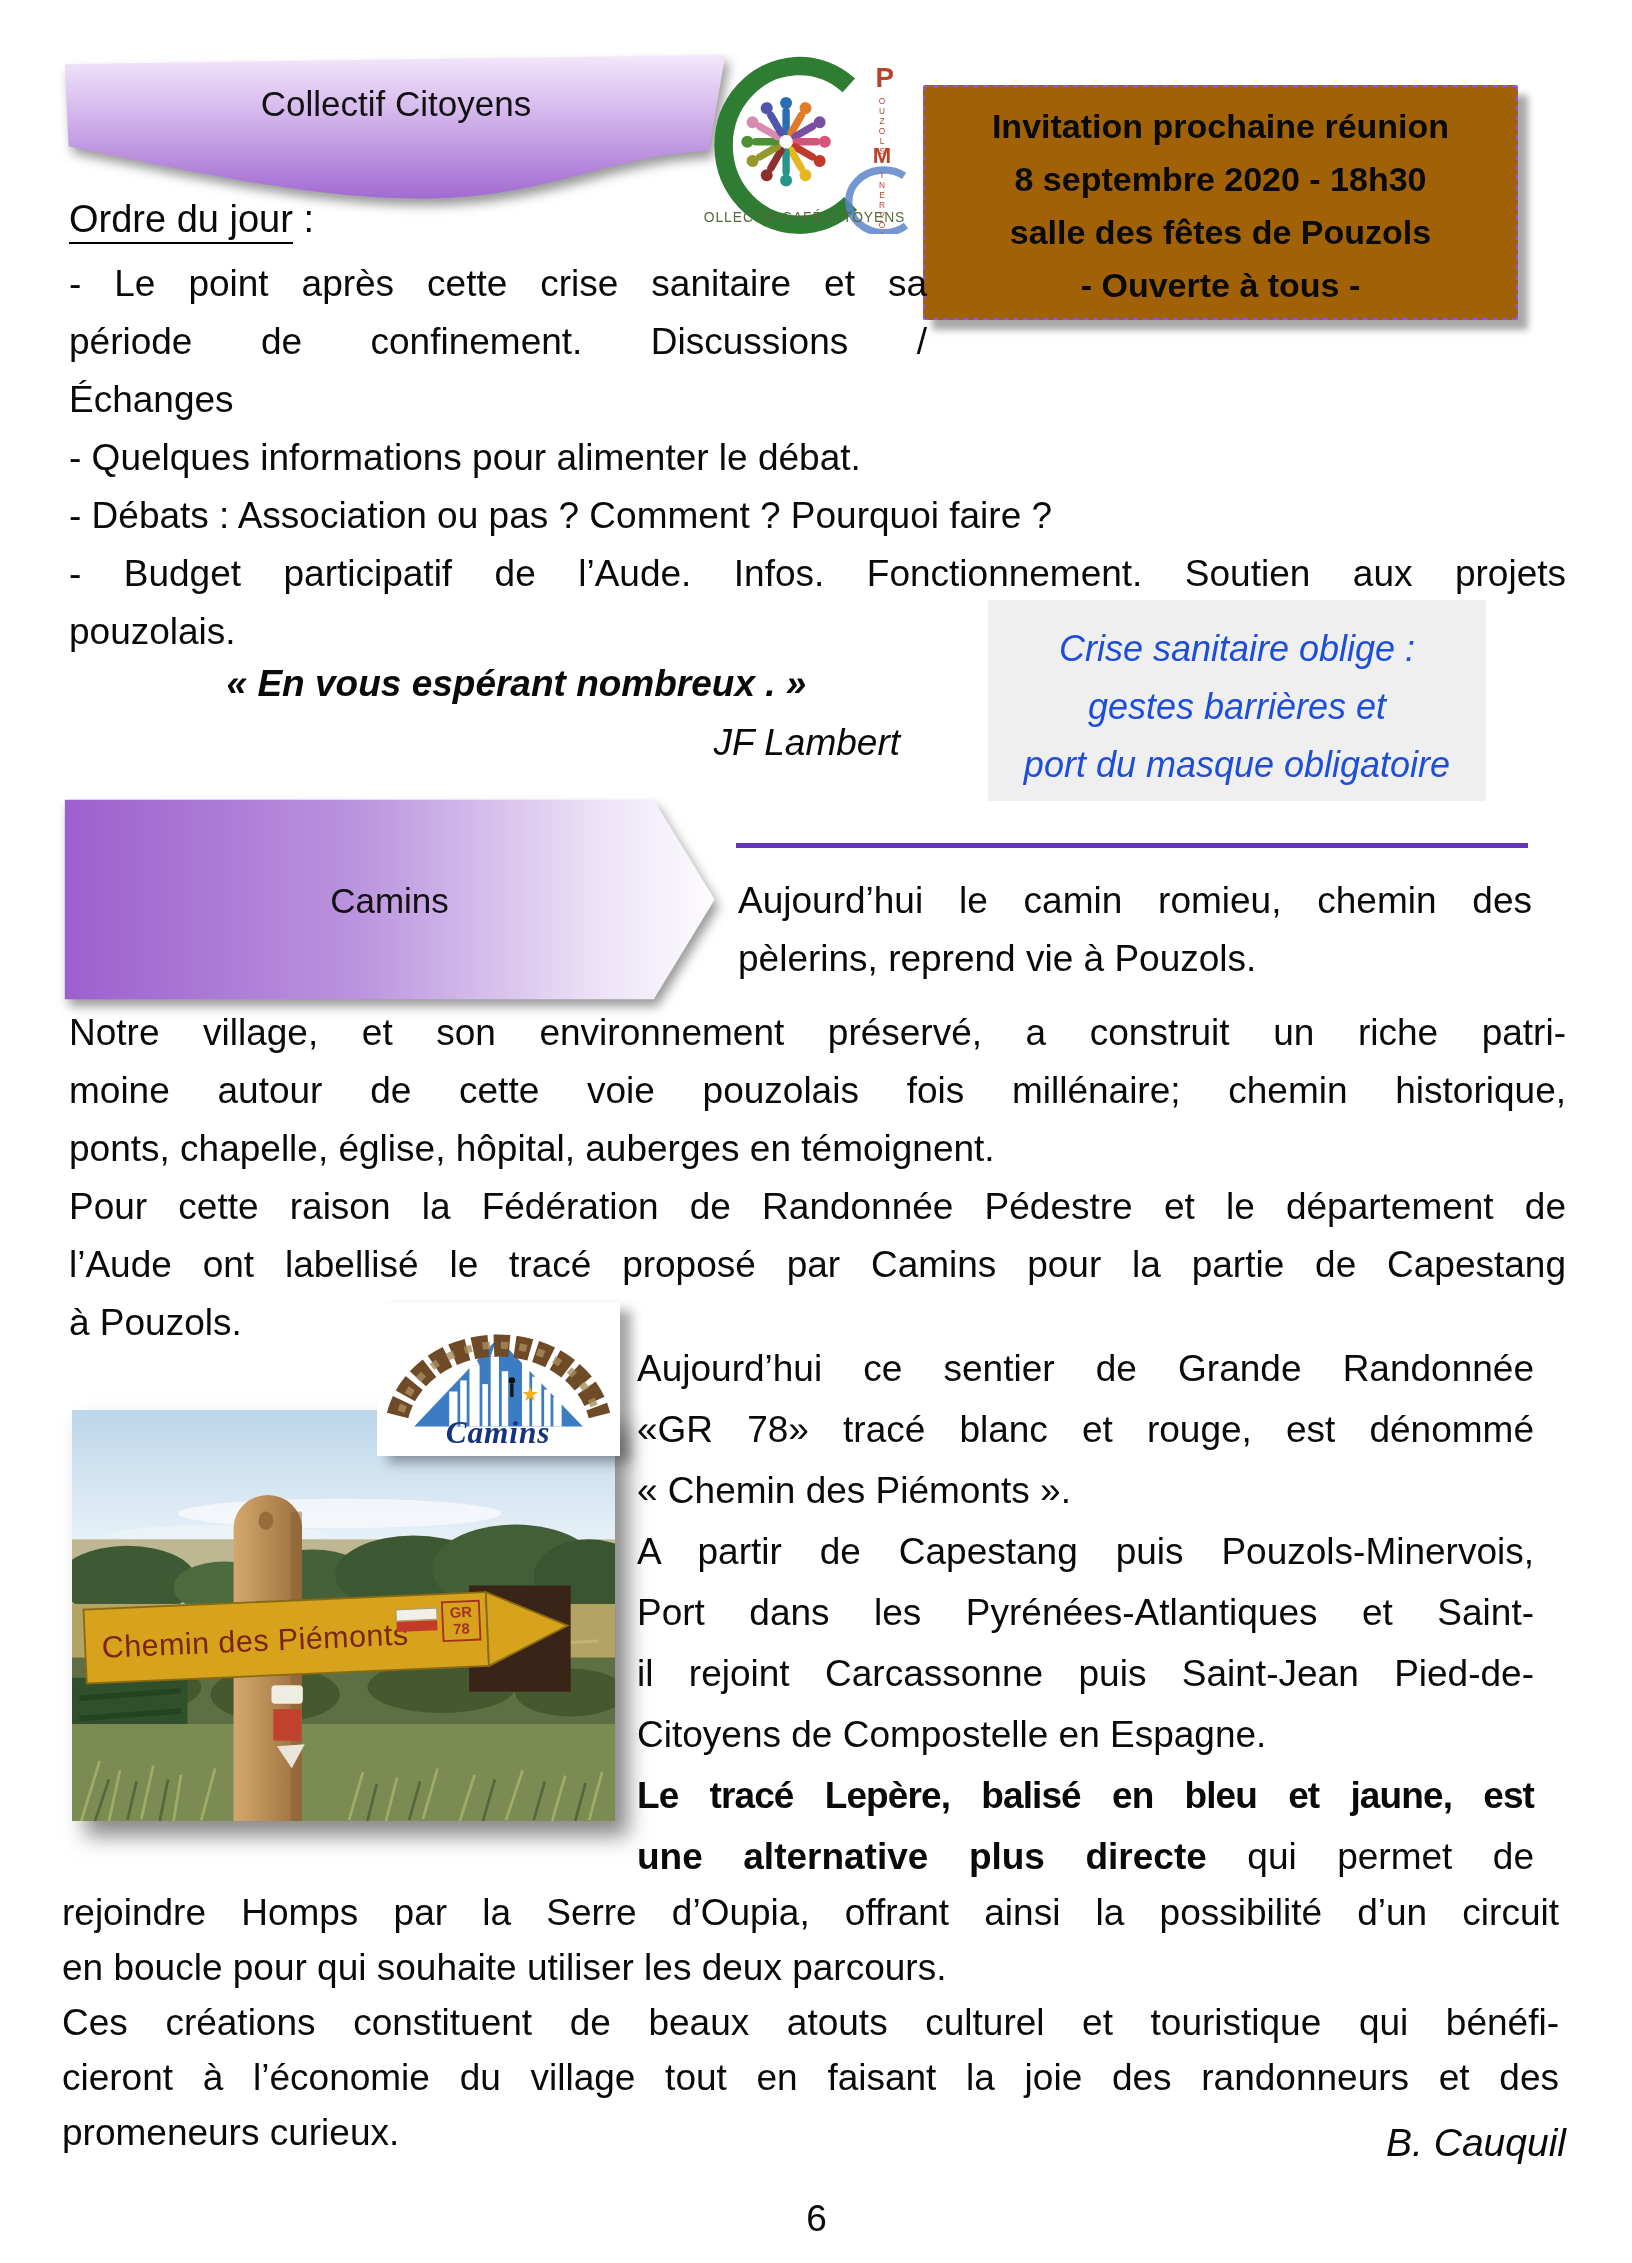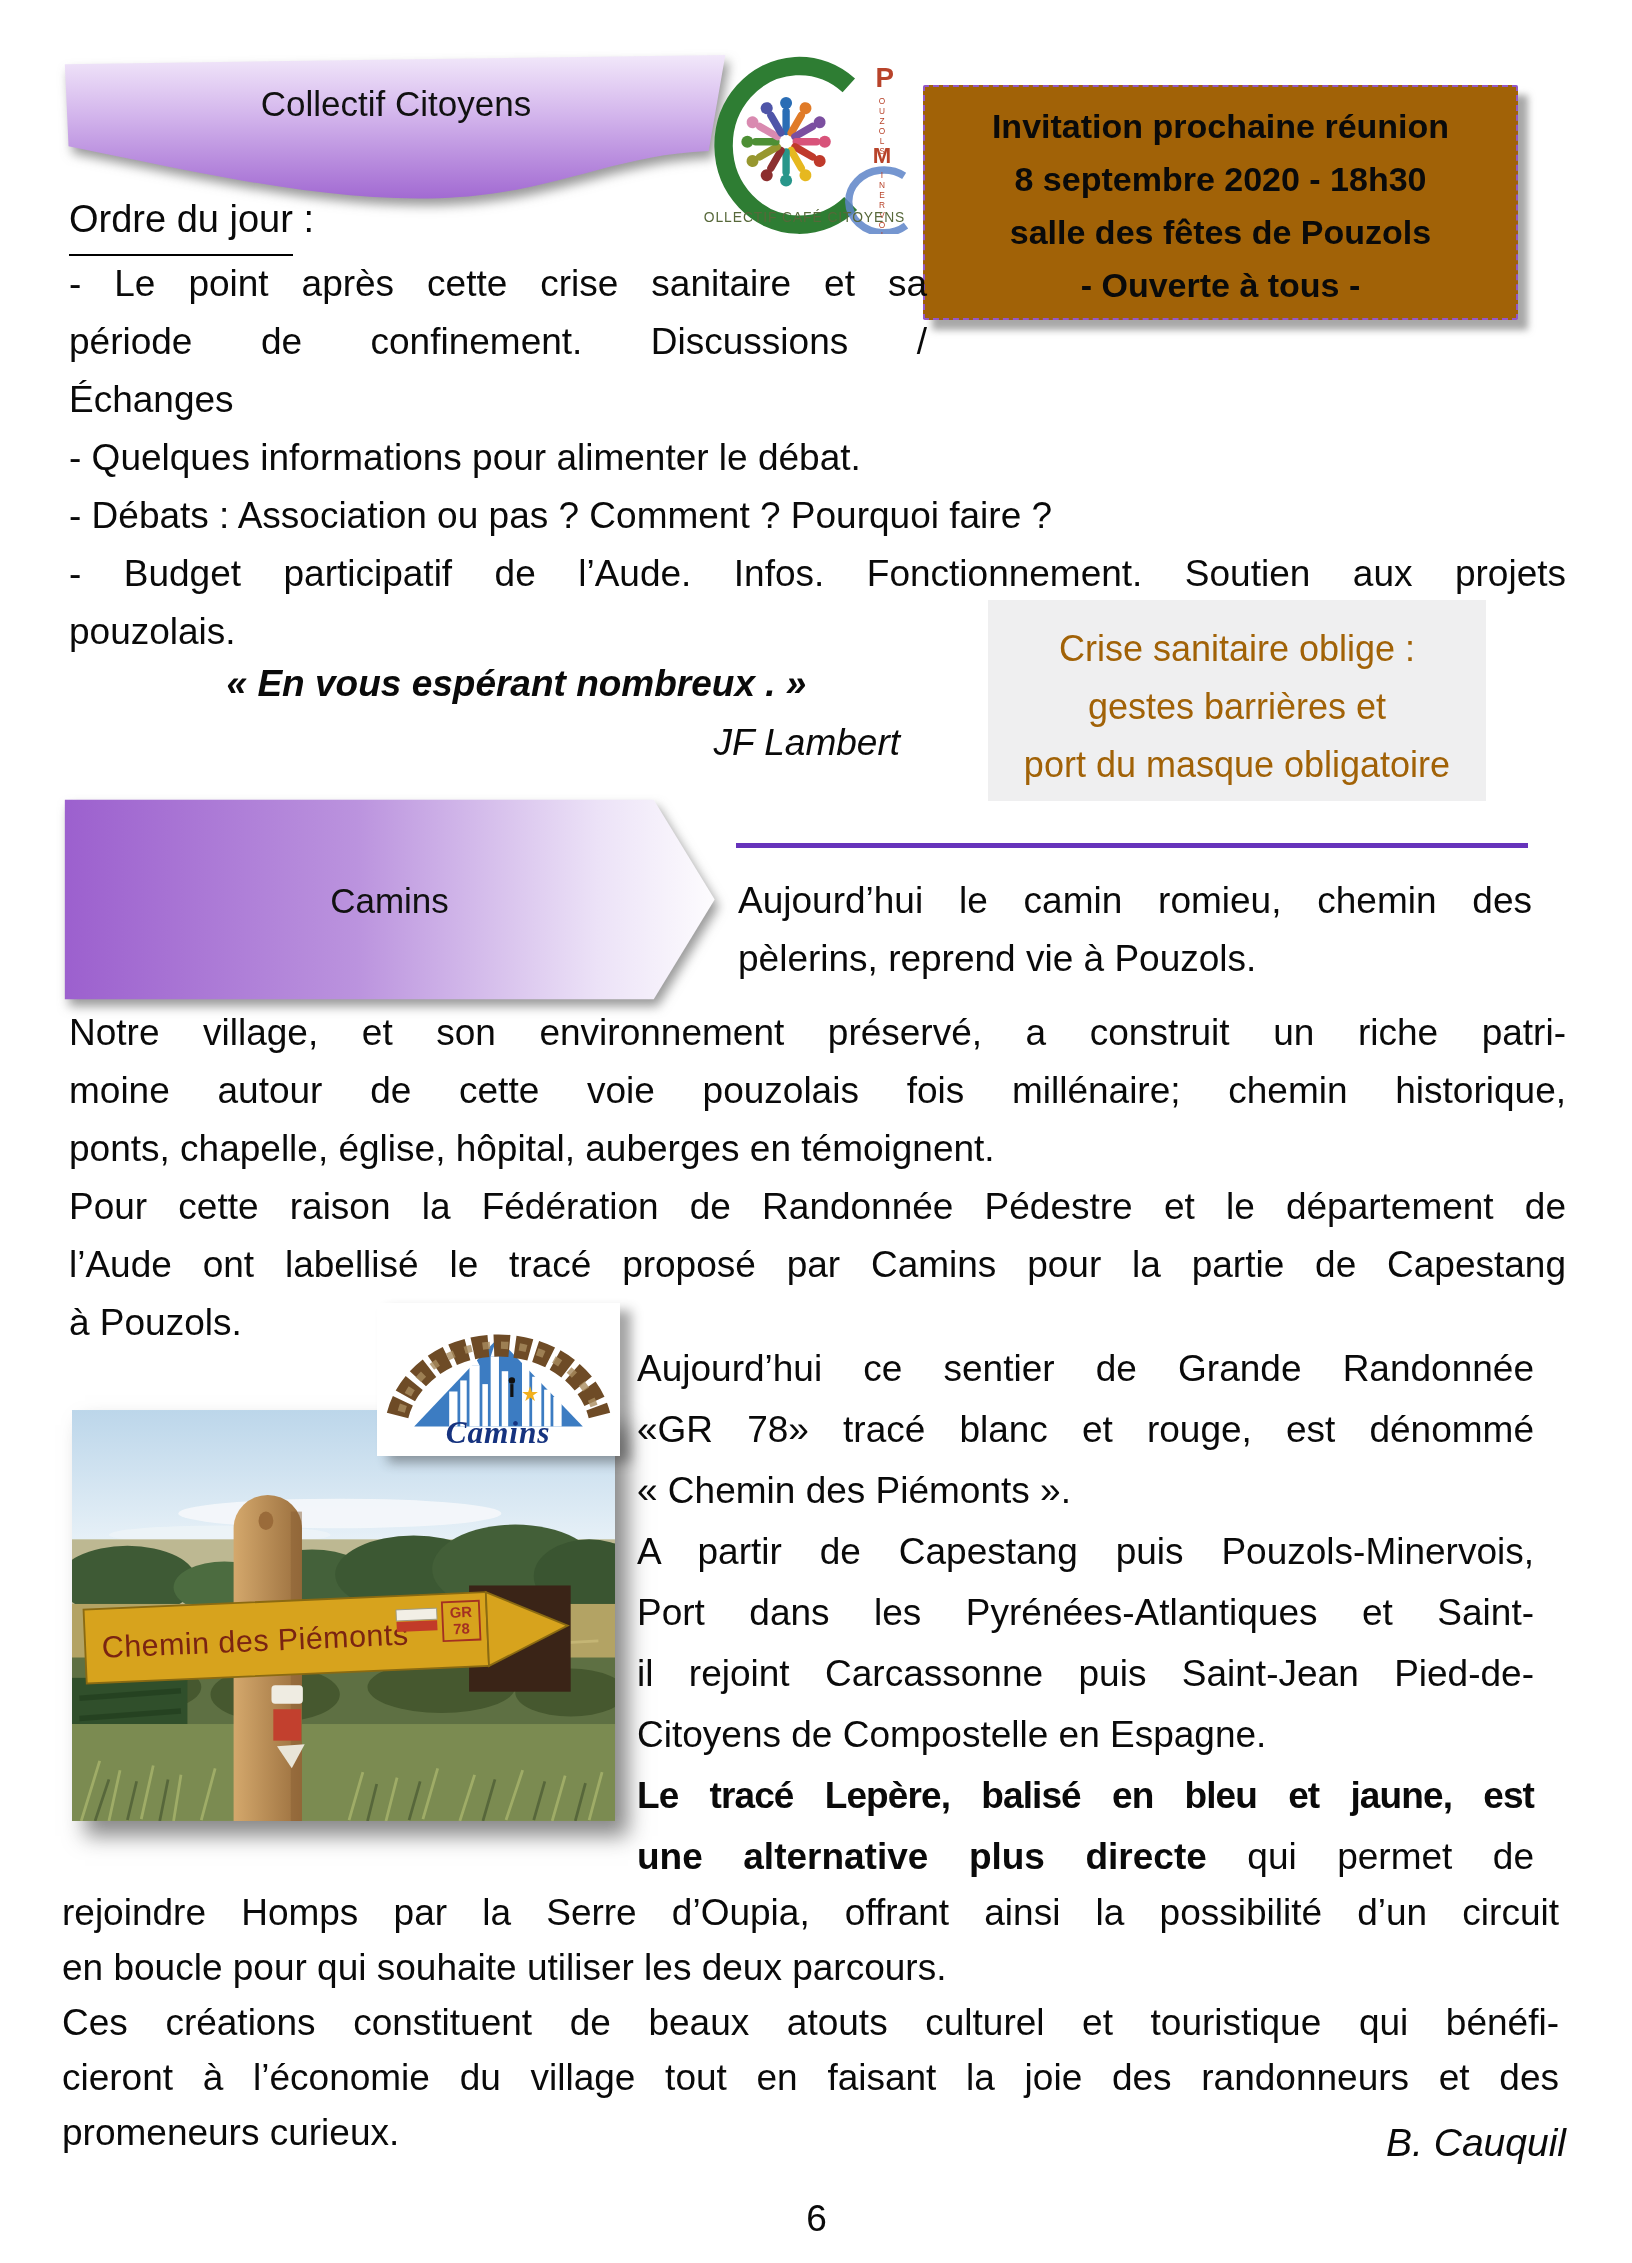--- a/index.html
+++ b/index.html
@@ -17,23 +17,23 @@
     left:923px;top:85px;width:595px;height:235px;box-sizing:border-box;
     background:#a16207;border:2.8px dashed #9457c8;border-radius:1.8px;
     box-shadow:9.2px 10px 7.4px rgba(110,110,110,.6);
     text-align:center;padding-top:13px;
   }
   .invitation div{font-size:34px;line-height:53px;font-weight:bold;}
   .notice{
     left:988px;top:600px;width:498px;height:201px;background:#efeff0;
     text-align:center;padding-top:20px;box-sizing:border-box;
   }
-  .notice div{font-size:36px;line-height:58px;color:#a16207;}
+  .notice div{font-size:36px;line-height:58px;font-style:italic;color:#1d4ed8;}
   .ordre{left:69px;top:198px;font-size:38px;}
-  .ordre .u{border-bottom:2.8px solid #000;padding-bottom:14px;}
+  .ordre .u{border-bottom:2.8px solid #000;padding-bottom:2px;}
   .quote{left:92px;top:663px;width:849px;text-align:center;font-size:37px;font-weight:bold;font-style:italic;}
   .jf{left:69px;top:722px;width:831px;text-align:right;font-size:37px;font-style:italic;}
   .purple-line{left:736px;top:843px;width:792px;height:4.6px;background:#6633bb;}
   .photo-wrap{left:72px;top:1410px;width:543px;height:411px;box-shadow:13px 14.8px 20px rgba(40,40,40,.55);}
   .camins-logo{left:377px;top:1303px;width:243px;height:153px;background:#ffffff;box-shadow:11px 7.4px 11px rgba(50,50,50,.45);}
   .sig{left:69px;top:2121px;width:1497px;text-align:right;font-size:39px;font-style:italic;}
   .pagenum{left:0;top:2198px;width:1633px;text-align:center;font-size:37px;}
   .tightbold{letter-spacing:-0.9px;font-weight:bold;}
   svg{display:block;}
   .shadowed{filter:drop-shadow(4.6px 7.4px 5.5px rgba(70,70,70,.55));}

